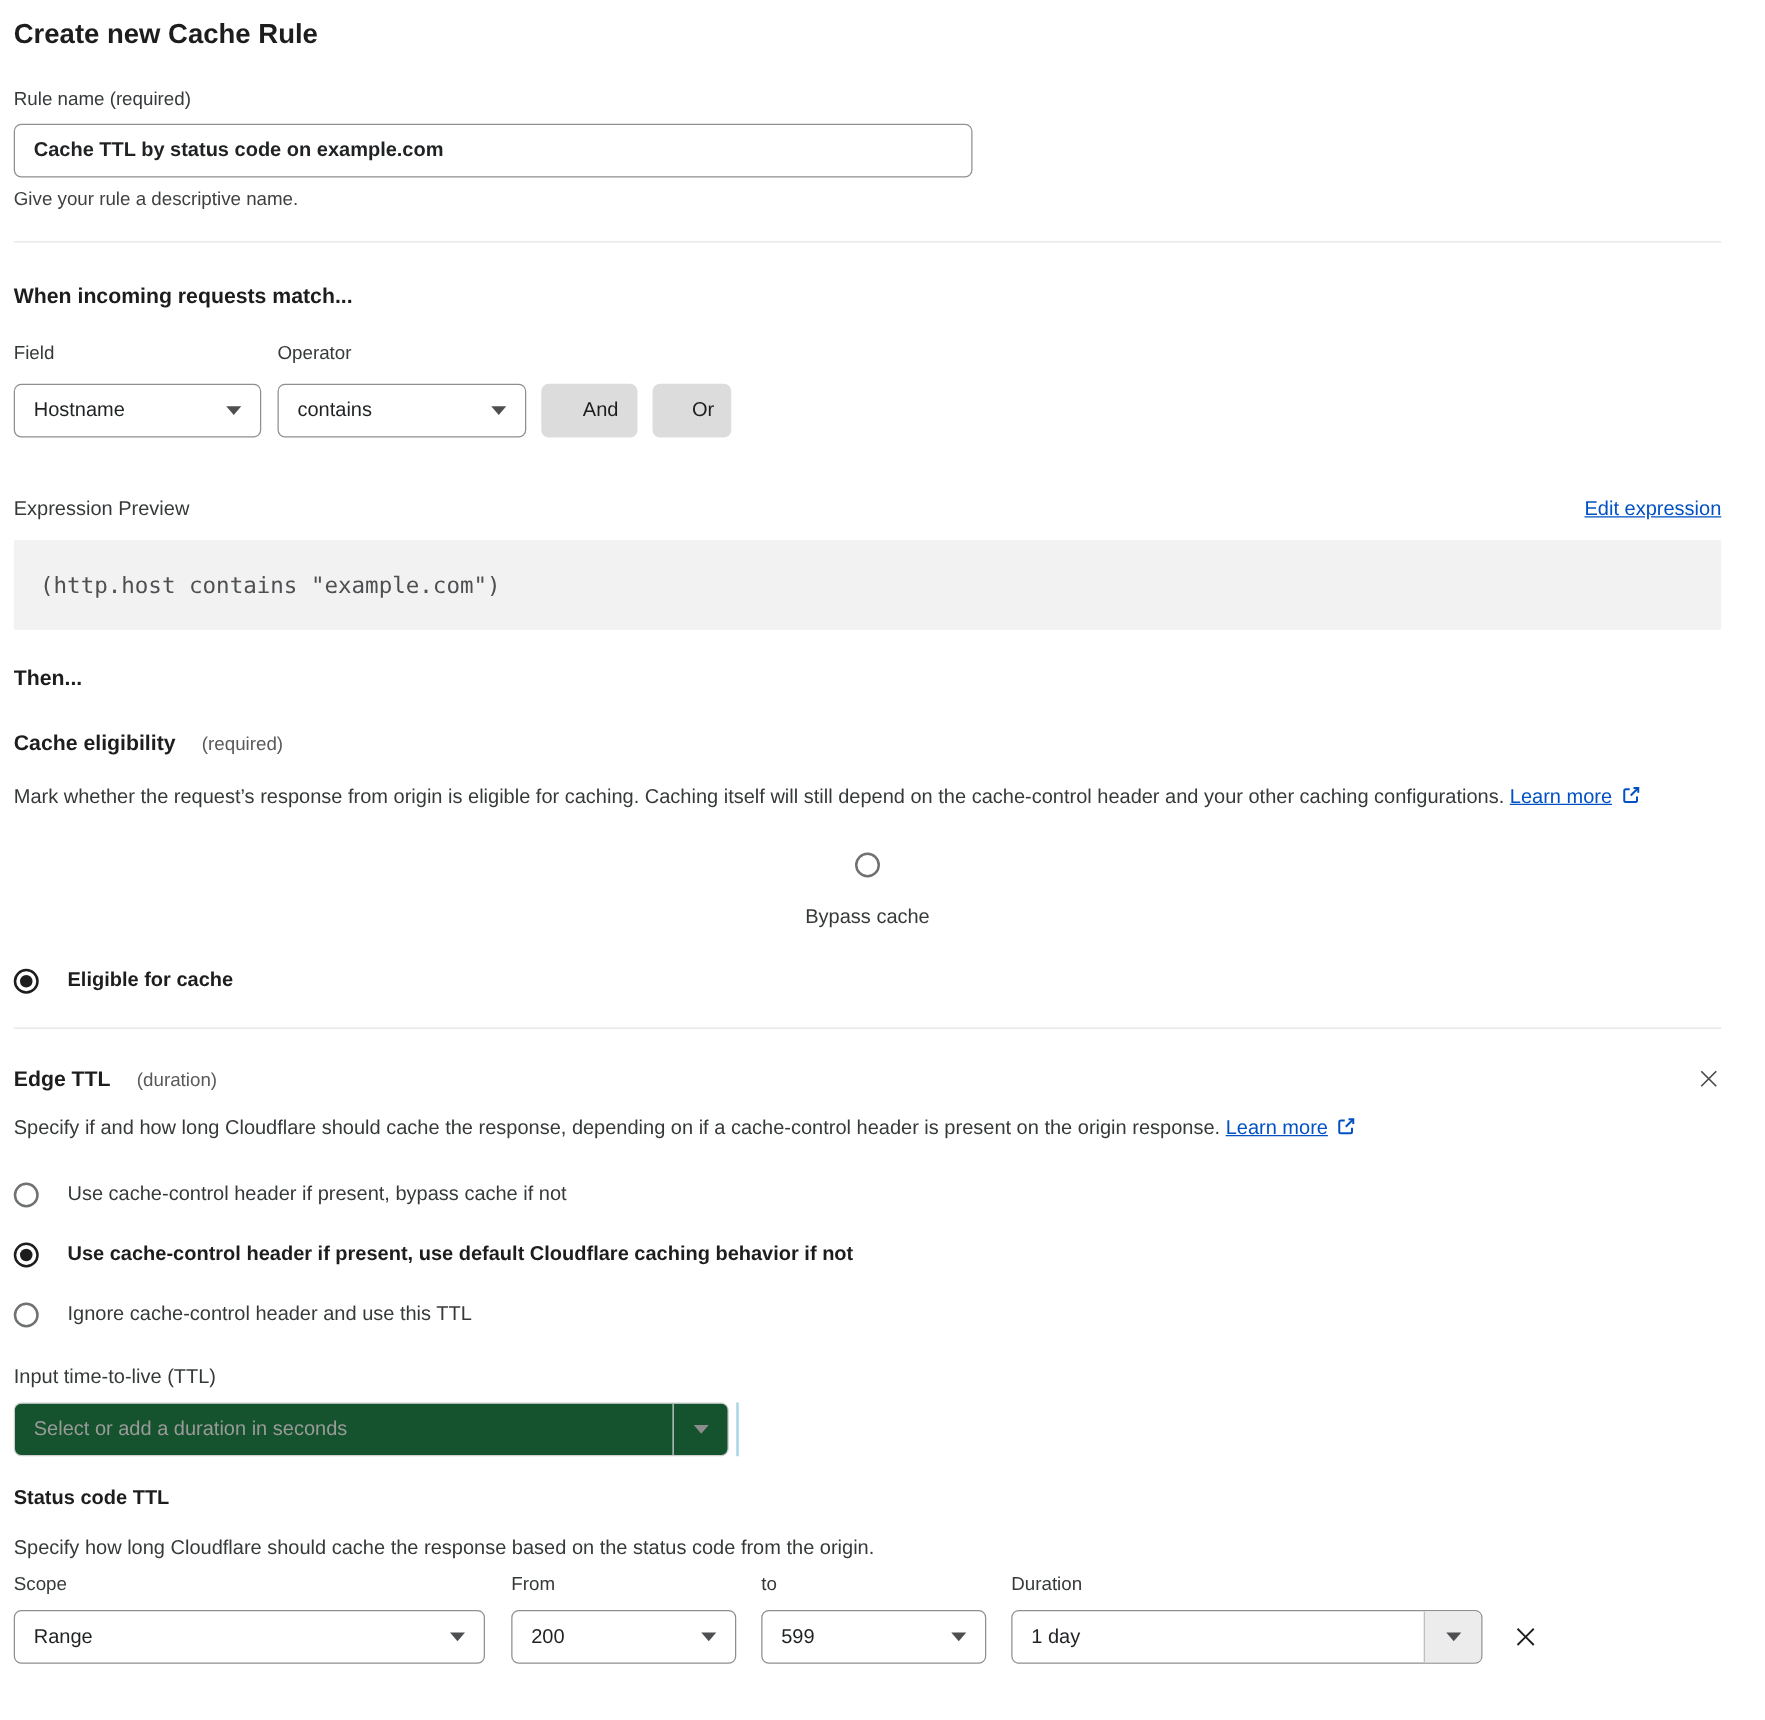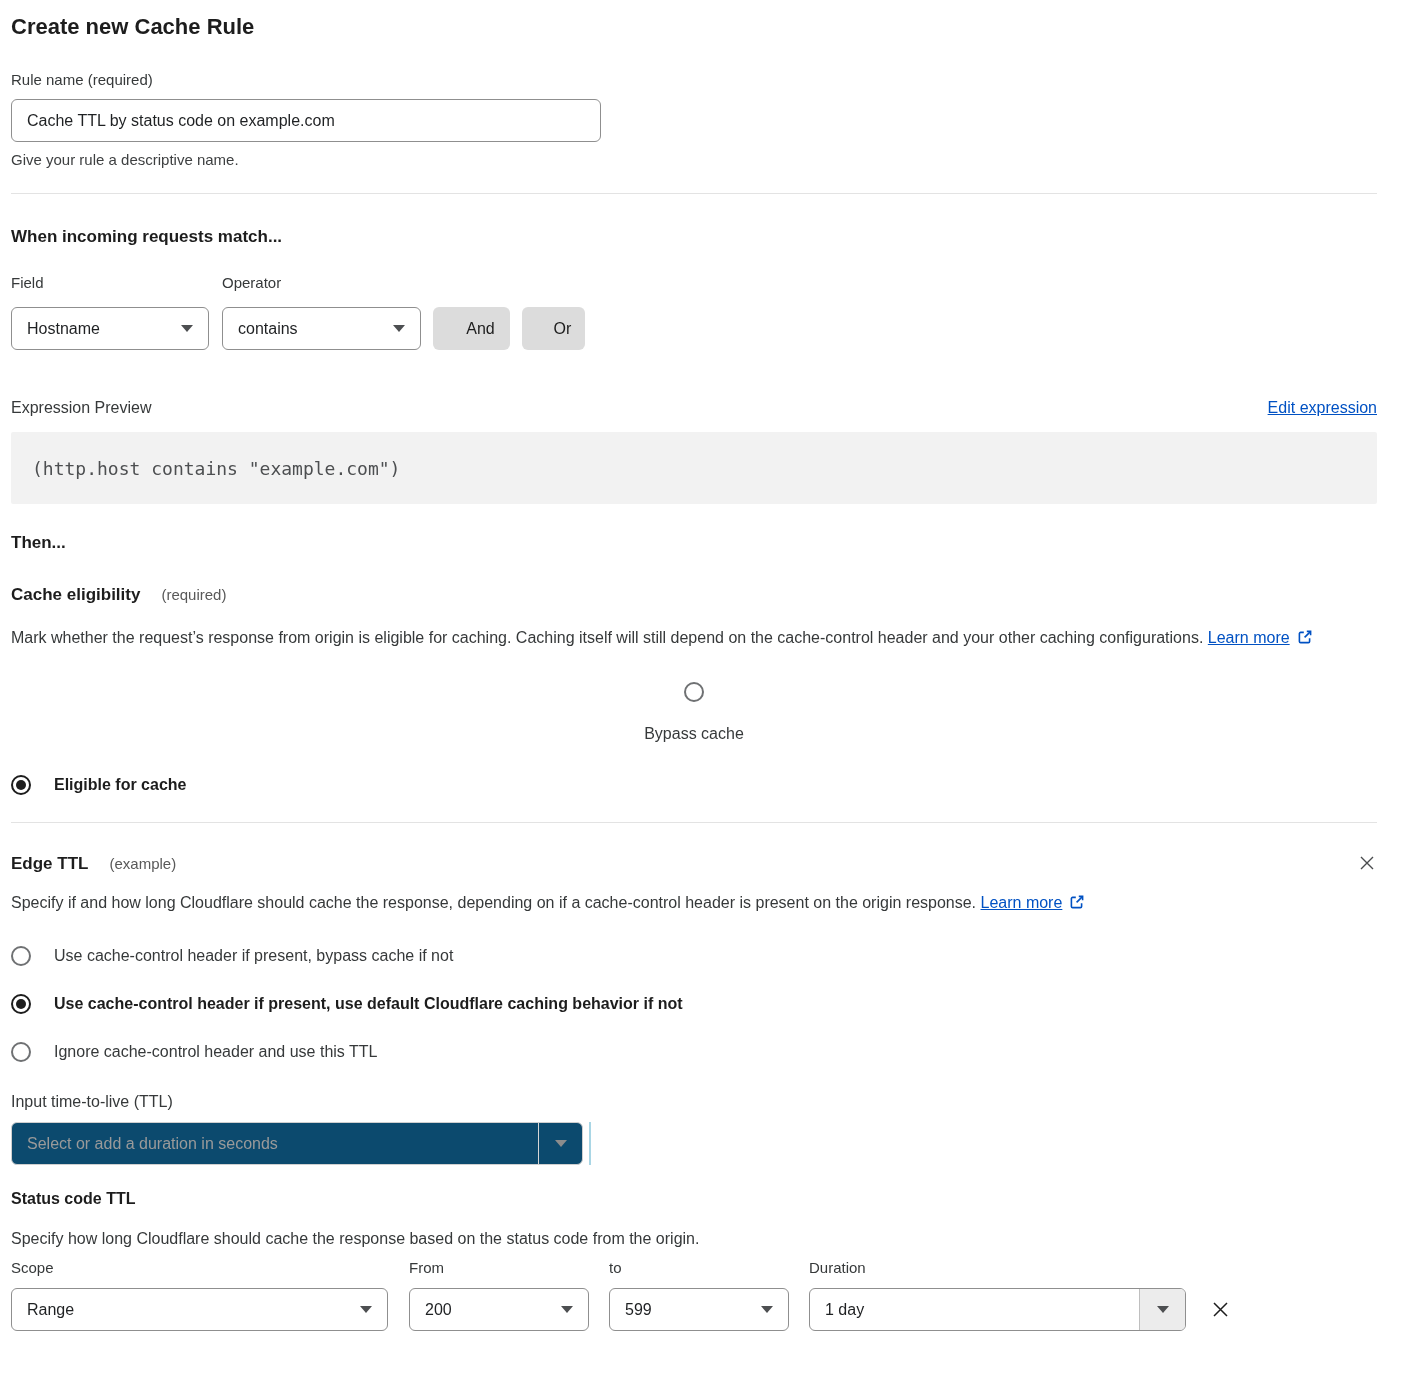--- a/index.html
+++ b/index.html
@@ -67,21 +67,21 @@
   .radio.checked::after { content:""; position:absolute; inset:3px; border-radius:50%; background:#1d1d1d; }
   .radio-row .radio-label { font-size:16px; color:#36393a; }
   .radio-row.checked .radio-label { font-weight:700; color:#1d1d1d; }
 
   
   .edge-head { display:flex; justify-content:space-between; align-items:flex-start; margin-top:30px; }
   .icon-btn { background:none; border:none; padding:0; cursor:pointer; line-height:0; }
 
   
   .combo { display:flex; align-items:stretch; height:43px; border-radius:6px; overflow:hidden; }
-  .combo.disabled { background:#0c4a6e; border:1px solid #cfcfcf; width:572px; }
+  .combo.disabled { background:#14532d; border:1px solid #cfcfcf; width:572px; }
   .combo.disabled .combo-text { flex:1; display:flex; align-items:center; padding:0 15px; font-size:16px; color:#9a9a9a; }
   .combo.disabled .combo-arrow { width:44px; border-left:1px solid #d6d6d6; display:flex; align-items:center; justify-content:center; }
   .combo.disabled .caret { border-top-color:#8c8c8c; margin:0; }
 
   .combo.duration { background:#fff; border:1px solid #8f8f8f; width:377px; }
   .combo.duration .combo-text { flex:1; display:flex; align-items:center; padding:0 15px; font-size:16px; color:#1f2123; }
   .combo.duration .combo-arrow { width:46px; background:#ececec; border-left:1px solid #bfbfbf; display:flex; align-items:center; justify-content:center; cursor:pointer; }
   .combo.duration .caret { margin:0; }
 
   .ttl-wrap { display:flex; align-items:center; margin-top:11px; }
@@ -99,21 +99,21 @@
 </style>
 </head>
 <body>
 
 <div class="page">
   <div class="content">
 
     <h1 class="page-title">Create new Cache Rule</h1>
 
     <div class="field-label" style="margin-top:31px;">Rule name (required)</div>
-    <input class="text-input" style="margin-top: 10px; width: 590px;" value="Cache TTL by status code on example.com">
+    <input class="text-input" style="margin-top: 10px; width: 767px; font-weight: bold;" value="Cache TTL by status code on example.com">
     <div class="helper" style="margin-top:8px;">Give your rule a descriptive name.</div>
 
     <div class="divider" style="margin-top:24px;"></div>
 
     <h2 class="section-heading" style="margin-top:32px;">When incoming requests match...</h2>
 
     <div class="match-row">
       <div class="group g-field">
         <div class="field-label">Field</div>
         <div class="select">
@@ -161,21 +161,21 @@
     <div class="radio-row checked" style="margin-top:32px;">
       <span class="radio checked"></span>
       <span class="radio-label">Eligible for cache</span>
     </div>
 
     <div class="divider" style="margin-top:27px;"></div>
 
     <div class="edge-head">
       <div class="sub-head">
         <span class="name">Edge TTL</span>
-        <span class="qualifier">(example)</span>
+        <span class="qualifier">(duration)</span>
       </div>
       <button class="icon-btn">
         <svg width="20" height="20" viewBox="0 0 20 20" fill="none" stroke="#4a4c4e" stroke-width="1.4">
             <path d="M4 4L16 16M16 4L4 16"></path>
           </svg>
       </button>
     </div>
     <p class="desc" style="margin-top:15px; max-width:1120px;"><span>Specify if and how long Cloudflare should cache the response, depending on if a cache-control header is present on the origin response.</span>
       <a class="link"><span>Learn more</span><svg class="ext-icon" width="16" height="16" viewBox="0 0 16 16" fill="none" stroke="#0051c3" stroke-width="1.6">
             <path d="M12.6 9.2v3.2c0 .7-.5 1.2-1.2 1.2H3.6c-.7 0-1.2-.5-1.2-1.2V4.6c0-.7.5-1.2 1.2-1.2h3.2"></path>

